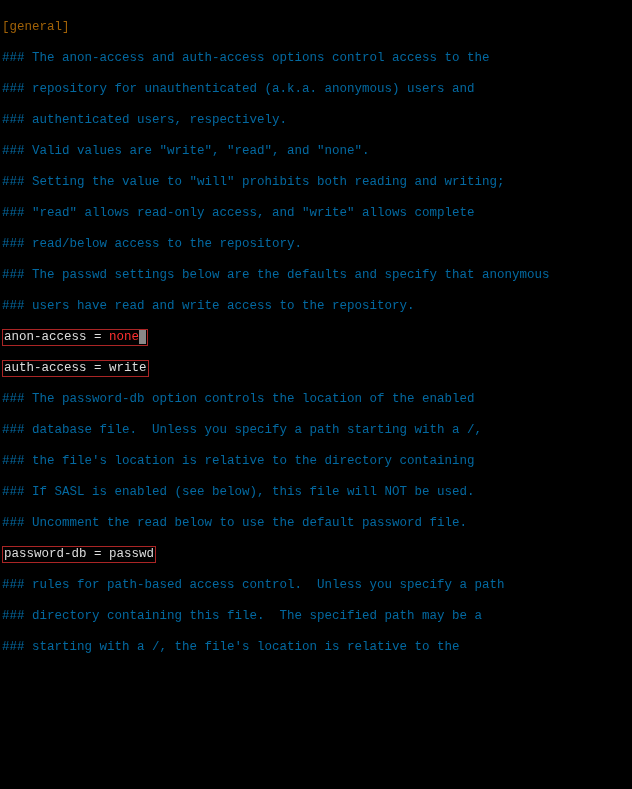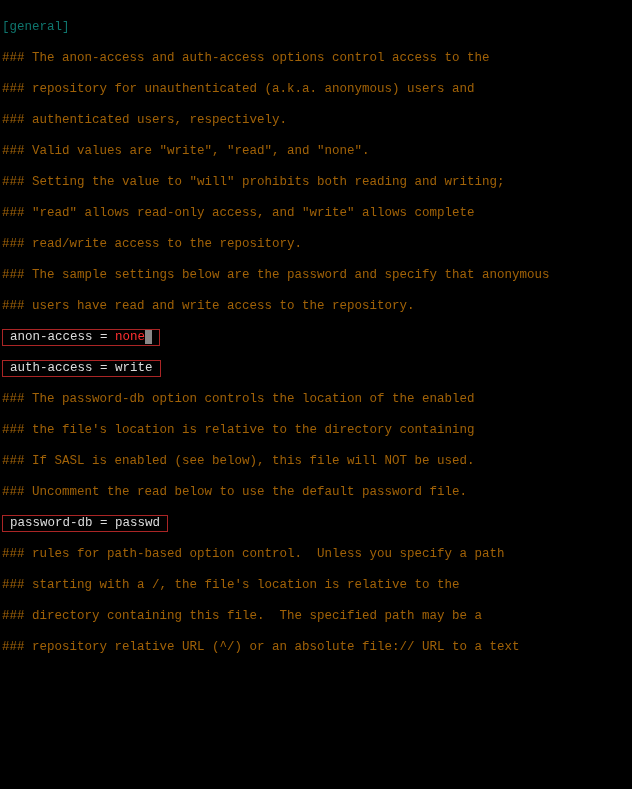--- a/index.html
+++ b/index.html
@@ -15,28 +15,28 @@
     overflow: hidden;
   }
   .terminal {
     padding: 4px 2px;
     white-space: pre;
     letter-spacing: 0px;
   }
   .line {
     display: block;
   }
-  .magenta { color: #0f766e; }
+  .magenta { color: #a16207; }
   .white   { color: #dddddd; }
   .red     { color: #ff3030; }
-  .blue    { color: #a16207; }
+  .blue    { color: #0369a1; }
   .boxed {
     border: 1px solid #aa2525;
     display: inline-block;
-    padding: 0 7px;
+    padding: 0 1px;
     margin-top: -1px;
     margin-bottom: -1px;
   }
   .cursor {
     background: #888888;
     color: #888888;
     display: inline-block;
     width: 7px;
     height: 14px;
     vertical-align: text-bottom;
@@ -46,34 +46,34 @@
 <body>
 
 <div class="terminal">
 <span class="line magenta">[general]</span>
 <span class="line blue">### The anon-access and auth-access options control access to the</span>
 <span class="line blue">### repository for unauthenticated (a.k.a. anonymous) users and</span>
 <span class="line blue">### authenticated users, respectively.</span>
 <span class="line blue">### Valid values are "write", "read", and "none".</span>
 <span class="line blue">### Setting the value to "will" prohibits both reading and writing;</span>
 <span class="line blue">### "read" allows read-only access, and "write" allows complete</span>
-<span class="line blue">### read/write access to the repository.</span>
-<span class="line blue">### The sample settings below are the password and specify that anonymous</span>
+<span class="line blue">### read/below access to the repository.</span>
+<span class="line blue">### The passwd settings below are the defaults and specify that anonymous</span>
 <span class="line blue">### users have read and write access to the repository.</span>
 <span class="line"><span class="boxed"><span class="white">anon-access = </span><span class="red">none</span><span class="cursor"></span></span></span>
 <span class="line"><span class="boxed white">auth-access = write</span></span>
 <span class="line blue">### The password-db option controls the location of the enabled</span>
+<span class="line blue">### database file.  Unless you specify a path starting with a /,</span>
 <span class="line blue">### the file's location is relative to the directory containing</span>
 <span class="line blue">### If SASL is enabled (see below), this file will NOT be used.</span>
 <span class="line blue">### Uncomment the read below to use the default password file.</span>
 <span class="line"><span class="boxed white">password-db = passwd</span></span>
-<span class="line blue">### rules for path-based option control.  Unless you specify a path</span>
+<span class="line blue">### rules for path-based access control.  Unless you specify a path</span>
+<span class="line blue">### directory containing this file.  The specified path may be a</span>
 <span class="line blue">### starting with a /, the file's location is relative to the</span>
-<span class="line blue">### directory containing this file.  The specified path may be a</span>
-<span class="line blue">### repository relative URL (^/) or an absolute file:// URL to a text</span>
 
 
 
 
 
 
 
 
 
 

